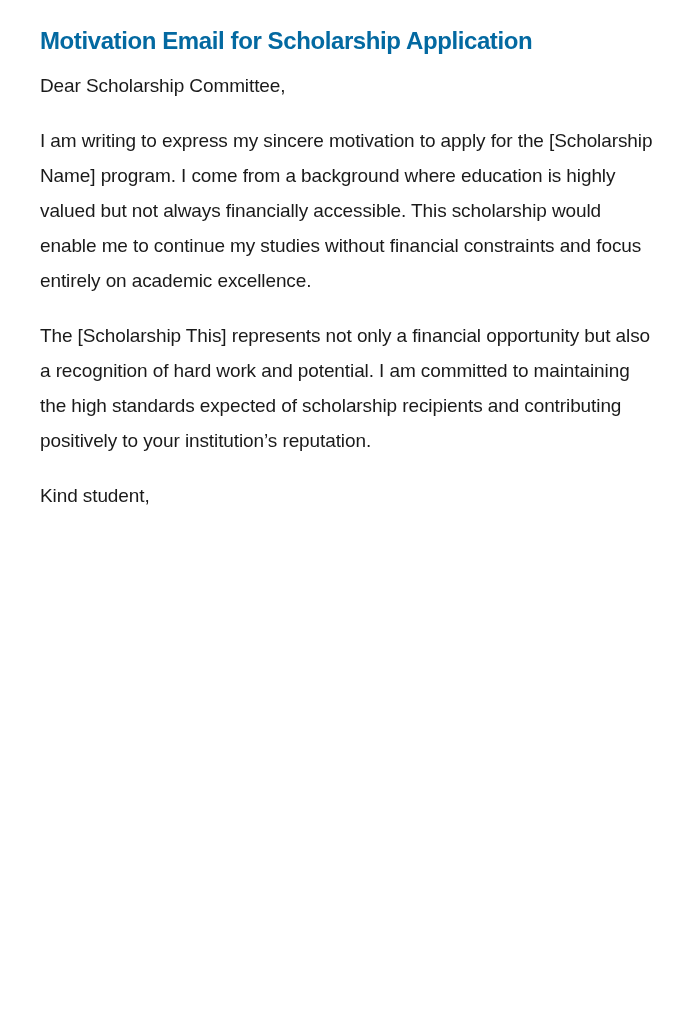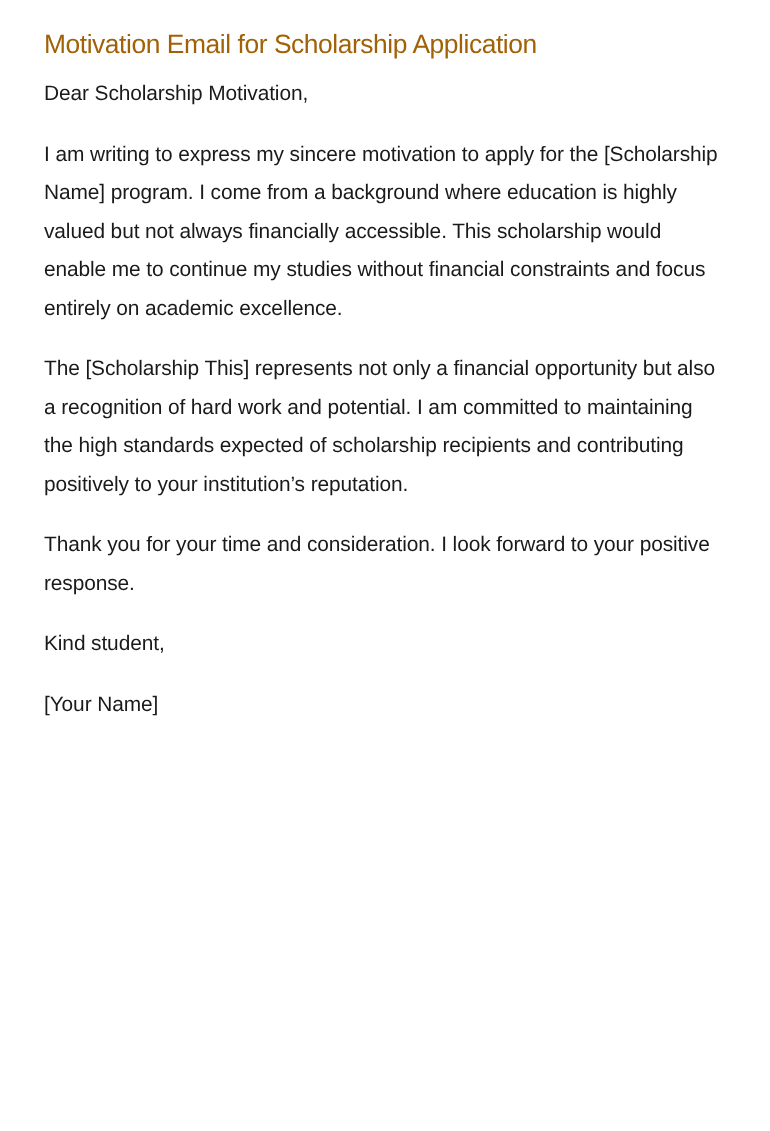--- a/index.html
+++ b/index.html
@@ -3,33 +3,31 @@
   <meta charset="utf-8">
   <style>
     html, body { margin: 0; padding: 0; background: #ffffff; }
     body {
       width: 700px; height: 1028px; overflow: hidden;
       font-family: "Liberation Sans", sans-serif;
       color: #111111;
     }
     .doc { padding: 24px 40px 0 40px; }
     .title {
-      font-size: 24px; font-weight: normal; letter-spacing: -0.4px;
-      margin: 0 0 10px 0; line-height: 34px; color: #a16207;
+      font-size: 24px; font-weight: bold; letter-spacing: -0.4px;
+      margin: 0 0 10px 0; line-height: 34px; color: #0369a1;
     }
     .p {
       font-size: 19px; line-height: 35px; margin: 0 0 20px 0;
       letter-spacing: -0.1px; color: #1a1a1a;
     }
     .subject { margin-bottom: 20px; }
   </style>
 </head>
 <body>
 
 <div class="doc">
   <h1 class="title">Motivation Email for Scholarship Application</h1>
-  <p class="p">Dear Scholarship Motivation,</p>
+  <p class="p">Dear Scholarship Committee,</p>
   <p class="p">I am writing to express my sincere motivation to apply for the [Scholarship Name] program. I come from a background where education is highly valued but not always financially accessible. This scholarship would enable me to continue my studies without financial constraints and focus entirely on academic excellence.</p>
   <p class="p">The [Scholarship This] represents not only a financial opportunity but also a recognition of hard work and potential. I am committed to maintaining the high standards expected of scholarship recipients and contributing positively to your institution’s reputation.</p>
-  <p class="p">Thank you for your time and consideration. I look forward to your positive response.</p>
   <p class="p">Kind student,</p>
-  <p class="p">[Your Name]</p>
 </div>
 
 </body></html>

